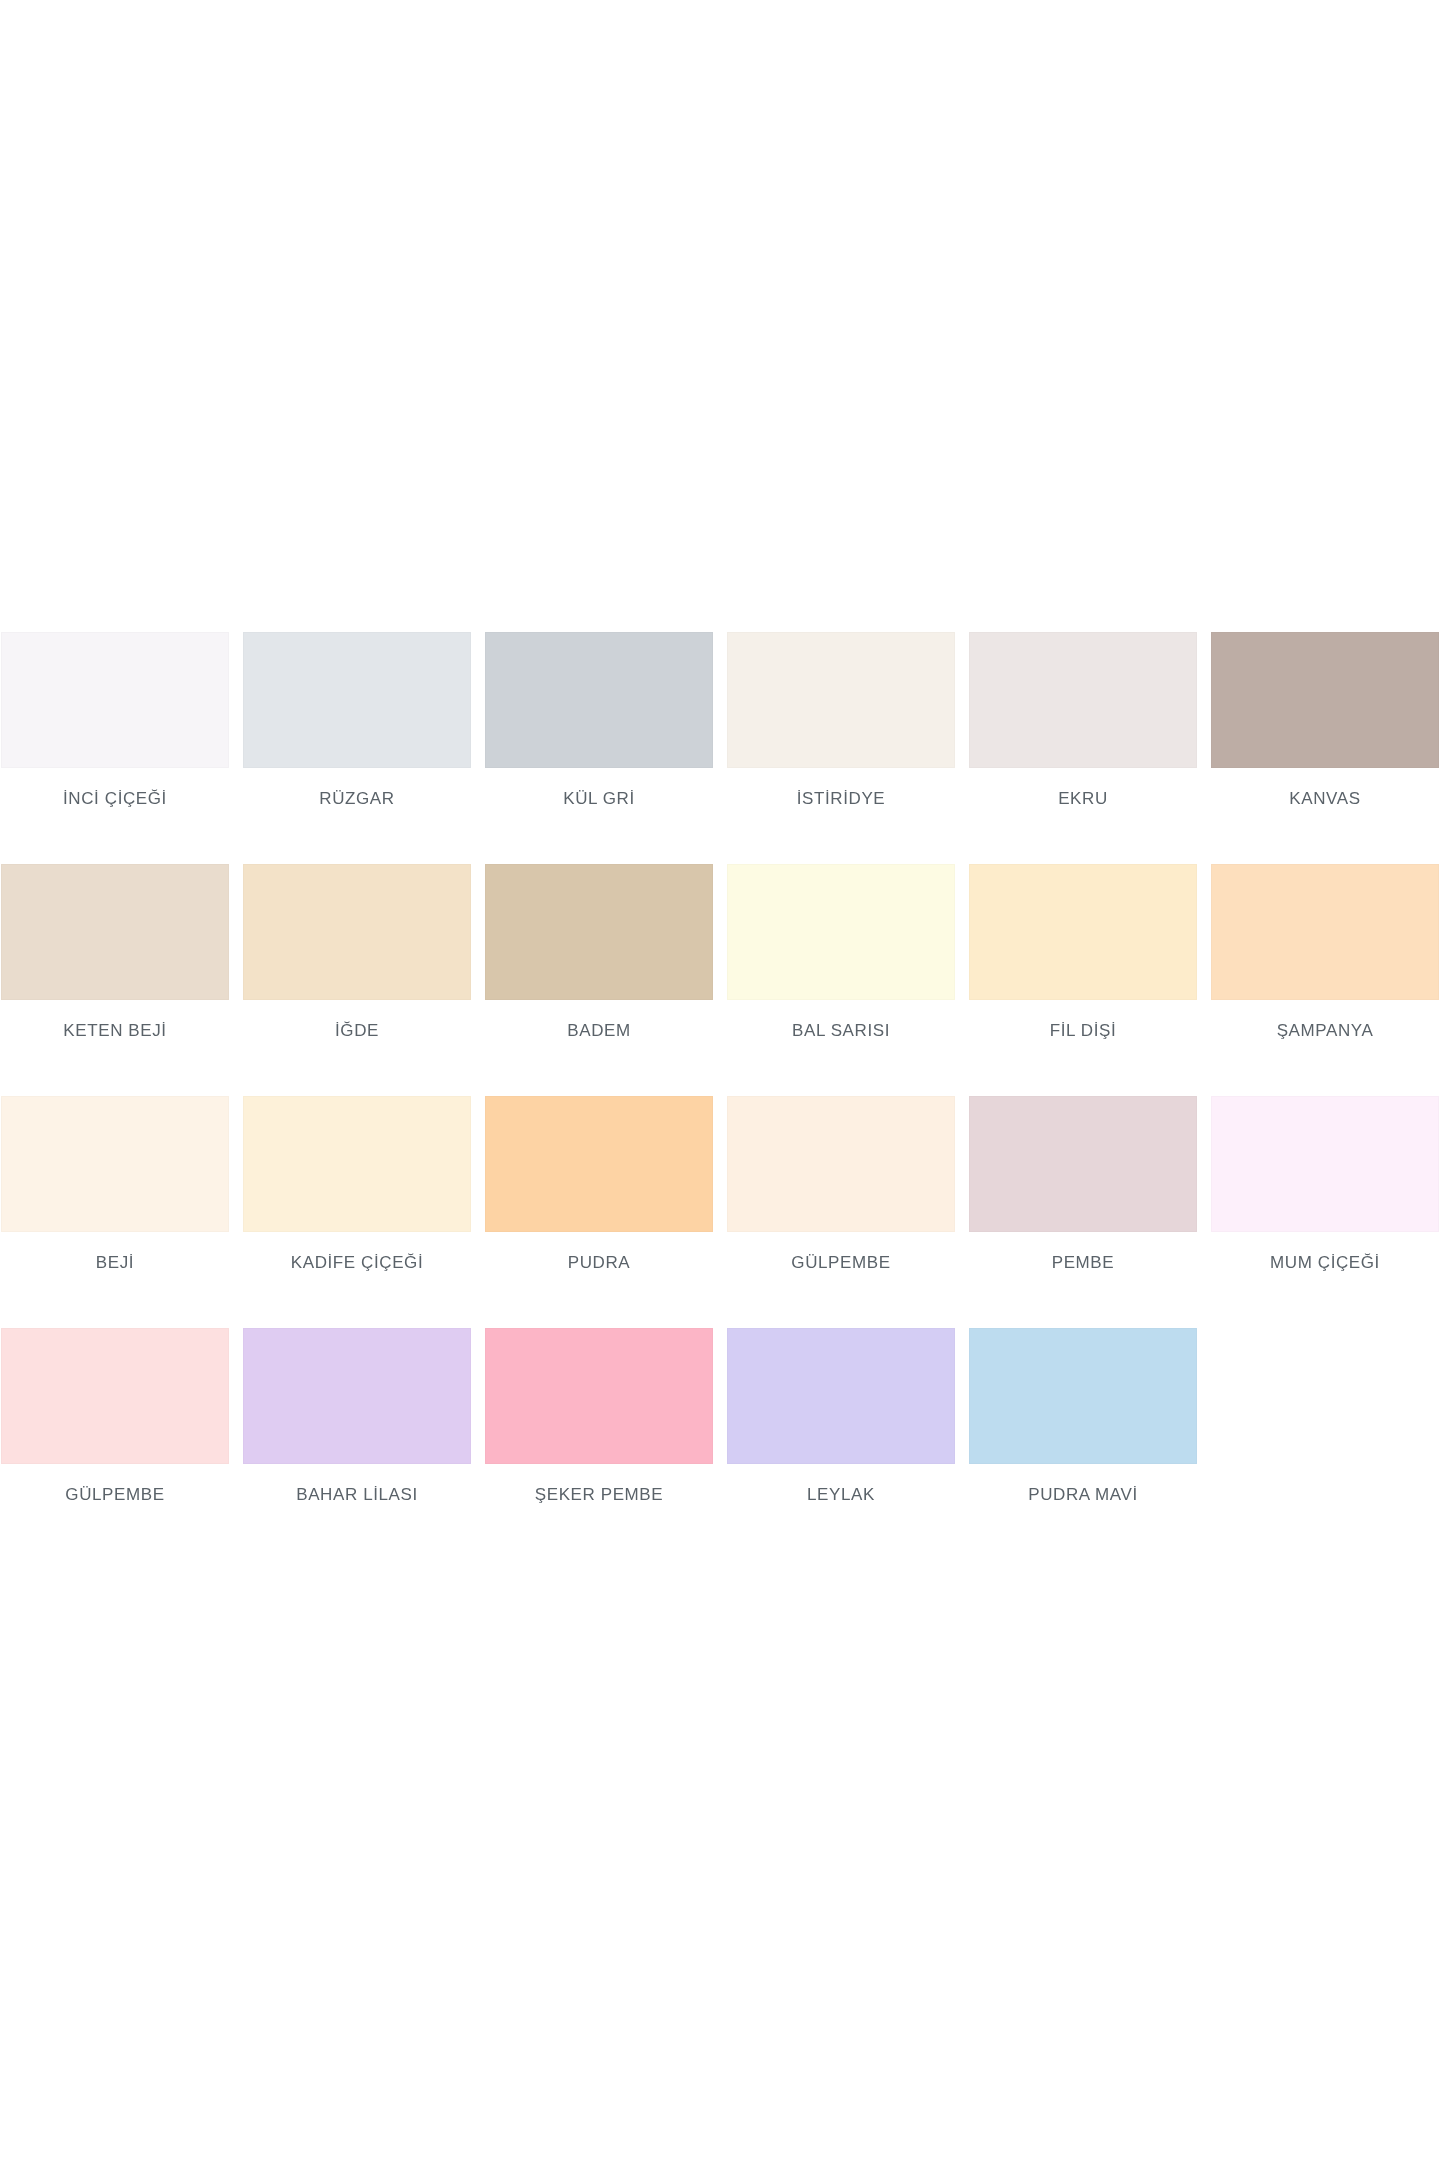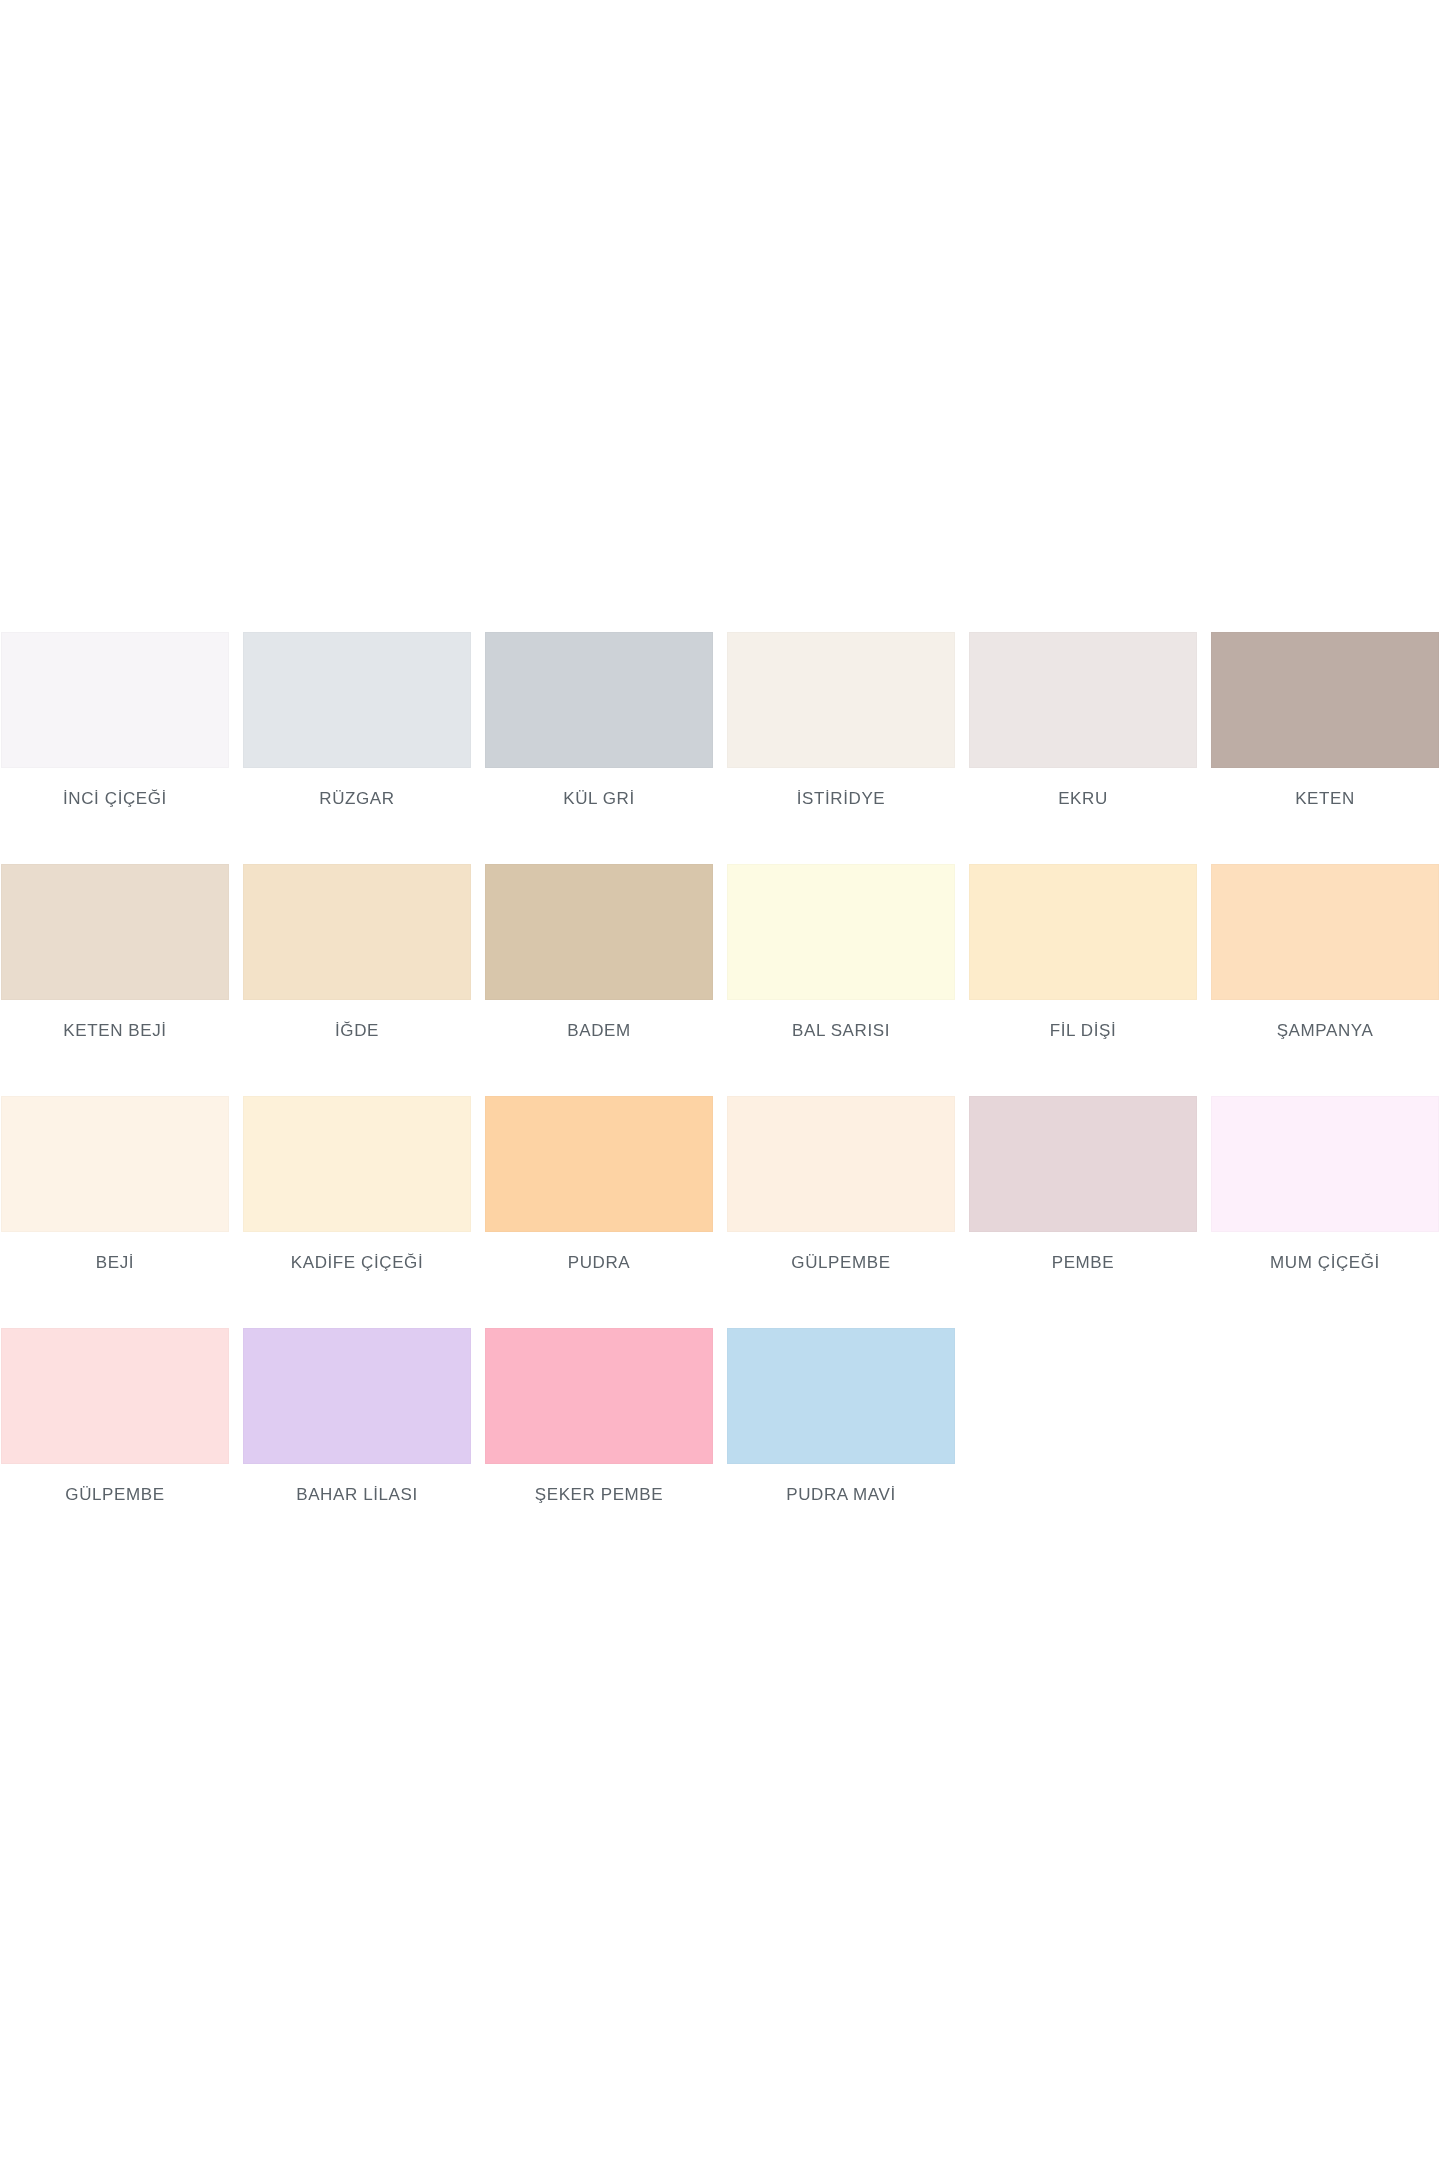--- a/index.html
+++ b/index.html
@@ -89,21 +89,21 @@
       <div class="swatch-cell">
         <div class="swatch-chip" style="background-color: rgb(245, 240, 233);"></div>
         <span class="swatch-label">İSTİRİDYE</span>
       </div>
       <div class="swatch-cell">
         <div class="swatch-chip" style="background-color: rgb(236, 230, 229);"></div>
         <span class="swatch-label">EKRU</span>
       </div>
       <div class="swatch-cell">
         <div class="swatch-chip" style="background-color: rgb(189, 173, 165);"></div>
-        <span class="swatch-label">KETEN</span>
+        <span class="swatch-label">KANVAS</span>
       </div>
       <div class="swatch-cell">
         <div class="swatch-chip" style="background-color: rgb(233, 220, 205);"></div>
         <span class="swatch-label">KETEN BEJİ</span>
       </div>
       <div class="swatch-cell">
         <div class="swatch-chip" style="background-color: rgb(243, 226, 200);"></div>
         <span class="swatch-label">İĞDE</span>
       </div>
       <div class="swatch-cell">
@@ -152,17 +152,21 @@
       </div>
       <div class="swatch-cell">
         <div class="swatch-chip" style="background-color: rgb(223, 204, 242);"></div>
         <span class="swatch-label">BAHAR LİLASI</span>
       </div>
       <div class="swatch-cell">
         <div class="swatch-chip" style="background-color: rgb(252, 181, 198);"></div>
         <span class="swatch-label">ŞEKER PEMBE</span>
       </div>
       <div class="swatch-cell">
+        <div class="swatch-chip" style="background-color: rgb(212, 205, 244);"></div>
+        <span class="swatch-label">LEYLAK</span>
+      </div>
+      <div class="swatch-cell">
         <div class="swatch-chip" style="background-color: rgb(189, 220, 239);"></div>
         <span class="swatch-label">PUDRA MAVİ</span>
       </div>
     </div>
 </div>
 
 </body></html>

